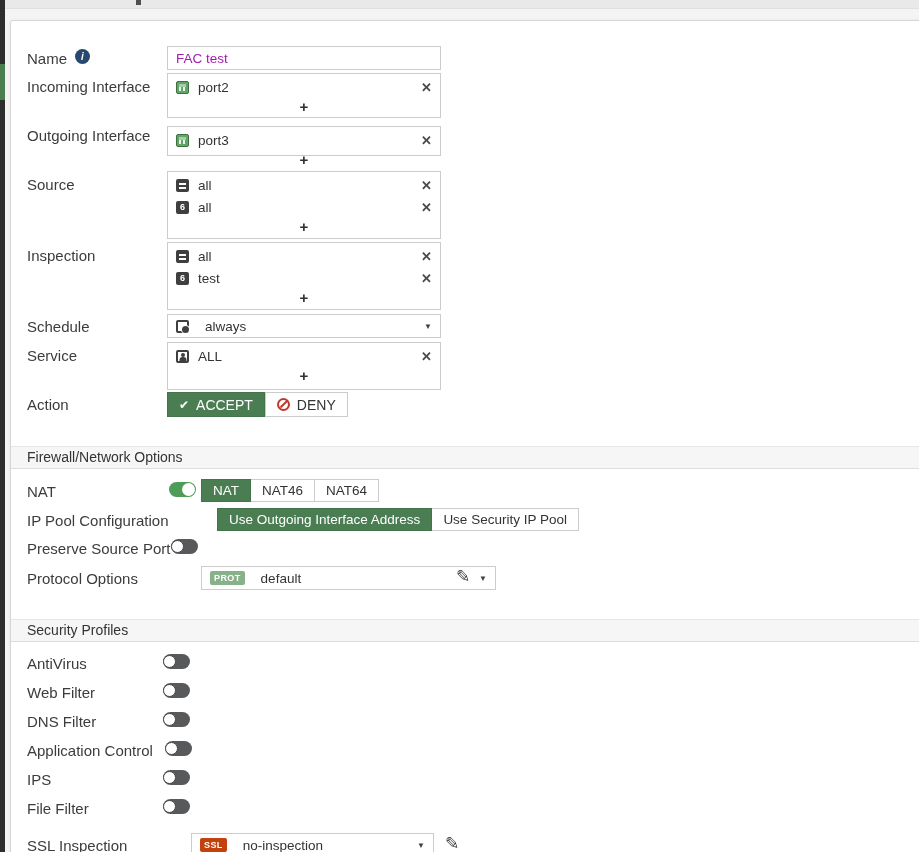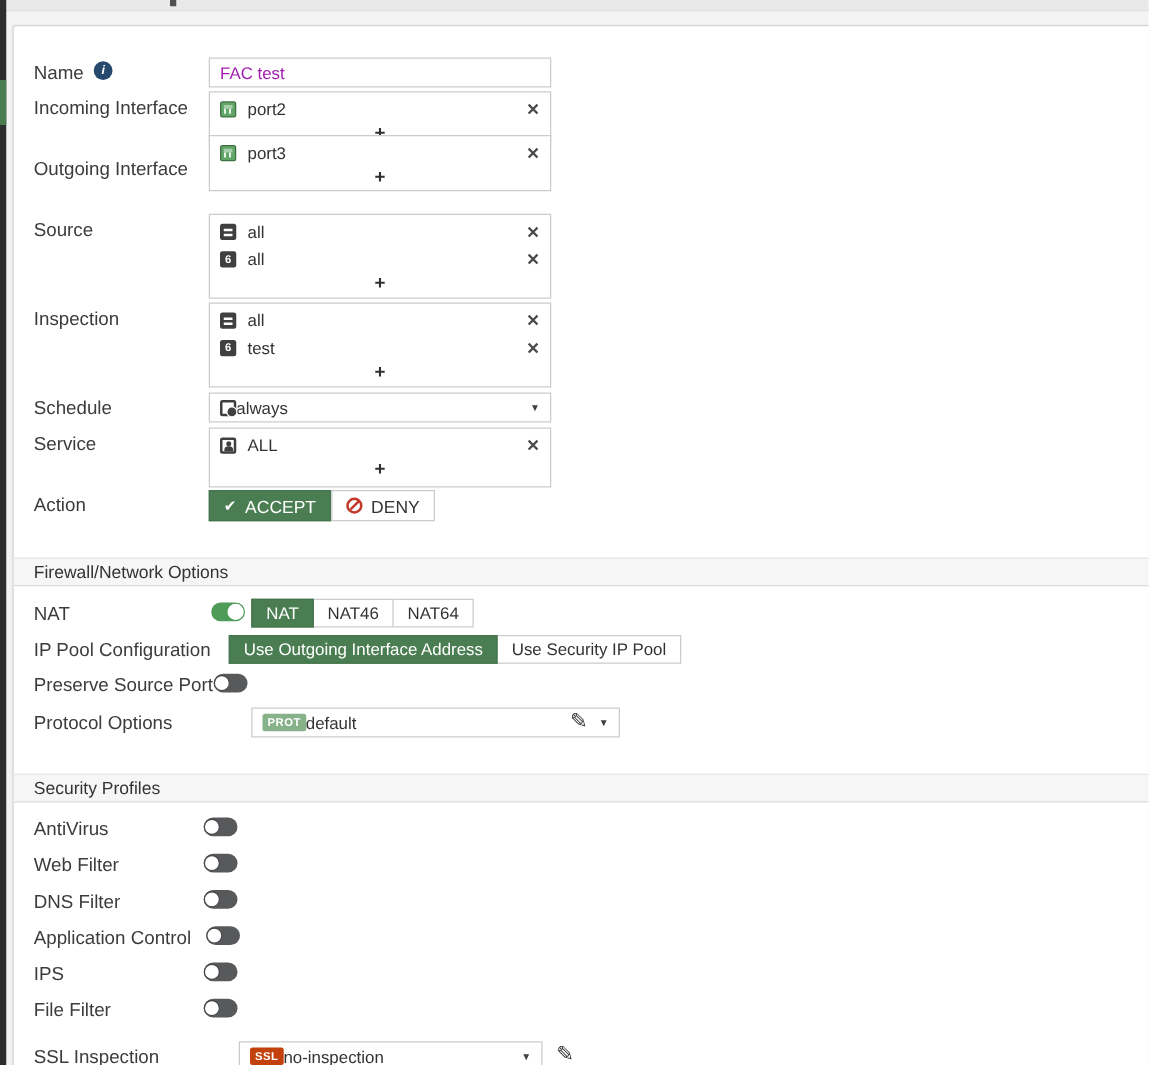--- a/index.html
+++ b/index.html
@@ -13,21 +13,21 @@
          border:1px solid #d6d6d6;border-radius:3px 0 0 0;box-shadow:0 0 3px rgba(0,0,0,.06);}
   .label{position:absolute;left:16px;font-size:15px;color:#3c3c3c;white-space:nowrap;}
   .text-input{position:absolute;height:24px;border:1px solid #ccc;box-sizing:border-box;padding:0 8px;
               font-size:13.5px;color:#a21caf;font-family:inherit;background:#fff;outline:none;}
   .box{position:absolute;left:156px;width:274px;background:#fff;border:1px solid #ccc;box-sizing:border-box;padding-top:2px;}
   .entry{display:flex;align-items:center;height:22px;padding:0 8px;gap:9px;}
   .etext{flex:1;font-size:13.5px;color:#333;}
   .x{font-size:13px;font-weight:bold;color:#4a4a4a;cursor:pointer;line-height:1;}
   .addrow{height:19px;text-align:center;font-size:15px;font-weight:bold;color:#2f2f2f;line-height:17px;cursor:pointer;}
   .dropdown{position:absolute;height:24px;background:#fff;border:1px solid #ccc;box-sizing:border-box;
-            display:flex;align-items:center;padding:0 8px;gap:0;cursor:pointer;}
+            display:flex;align-items:center;padding:0 8px;gap:16px;cursor:pointer;}
   .dtext{flex:1;font-size:13.5px;color:#333;}
   .caret{font-size:8px;color:#3f3f3f;}
   .icon{display:inline-block;width:13px;height:13px;position:relative;flex:none;}
   .icon.interface{background:#61a567;border:1px solid #3e7044;border-radius:2px;box-sizing:border-box;}
   .icon.interface::before{content:"";position:absolute;left:2px;right:2px;top:2px;height:3px;background:rgba(255,255,255,.45);}
   .icon.interface::after{content:"";position:absolute;left:2px;right:2px;bottom:2px;height:4px;
       background:repeating-linear-gradient(90deg,#eaf3ea 0 2px,transparent 2px 4px);}
   .icon.ipv4{background:#3f3f3f;border-radius:2px;}
   .icon.ipv4::after{content:"";position:absolute;left:3px;right:3px;top:4px;height:2px;background:#fff;box-shadow:0 4px 0 #fff;}
   .icon.ipv6{background:#3f3f3f;border-radius:2px;color:#fff;font-size:9px;font-weight:bold;text-align:center;line-height:13px;}
@@ -87,21 +87,21 @@
     <div class="box" style="top:52px;height:45px">
       <div class="entry">
         <span class="icon interface"></span>
         <span class="etext">port2</span>
         <span class="x">✕</span>
       </div>
       <div class="addrow">+</div>
     </div>
 
     <div class="label" style="top:106px">Outgoing Interface</div>
-    <div class="box" style="top:87px;height:45px">
+    <div class="box" style="top:105px;height:30px">
       <div class="entry">
         <span class="icon interface"></span>
         <span class="etext">port3</span>
         <span class="x">✕</span>
       </div>
       <div class="addrow">+</div>
     </div>
 
     <div class="label" style="top:155px">Source</div>
     <div class="box" style="top:150px;height:68px">
@@ -168,21 +168,21 @@
     <div class="toggle on" style="left:158px;top:461px">
         <span class="knob"></span>
       </div>
     <div class="seg-group" style="left:190px;top:458px">
       <div class="seg selected">NAT</div>
       <div class="seg">NAT46</div>
       <div class="seg">NAT64</div>
     </div>
 
     <div class="label" style="top:491px">IP Pool Configuration</div>
-    <div class="seg-group" style="left:172px;top:487px">
+    <div class="seg-group" style="left:206px;top:487px">
       <div class="seg selected">Use Outgoing Interface Address</div>
       <div class="seg">Use Security IP Pool</div>
     </div>
 
     <div class="label" style="top:519px">Preserve Source Port</div>
     <div class="toggle off" style="left:160px;top:518px">
         <span class="knob"></span>
       </div>
 
     <div class="label" style="top:549px">Protocol Options</div>

